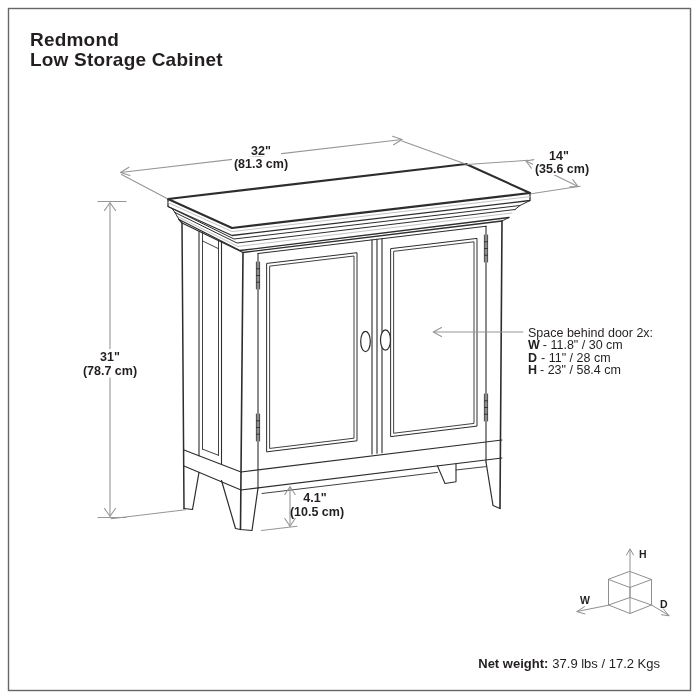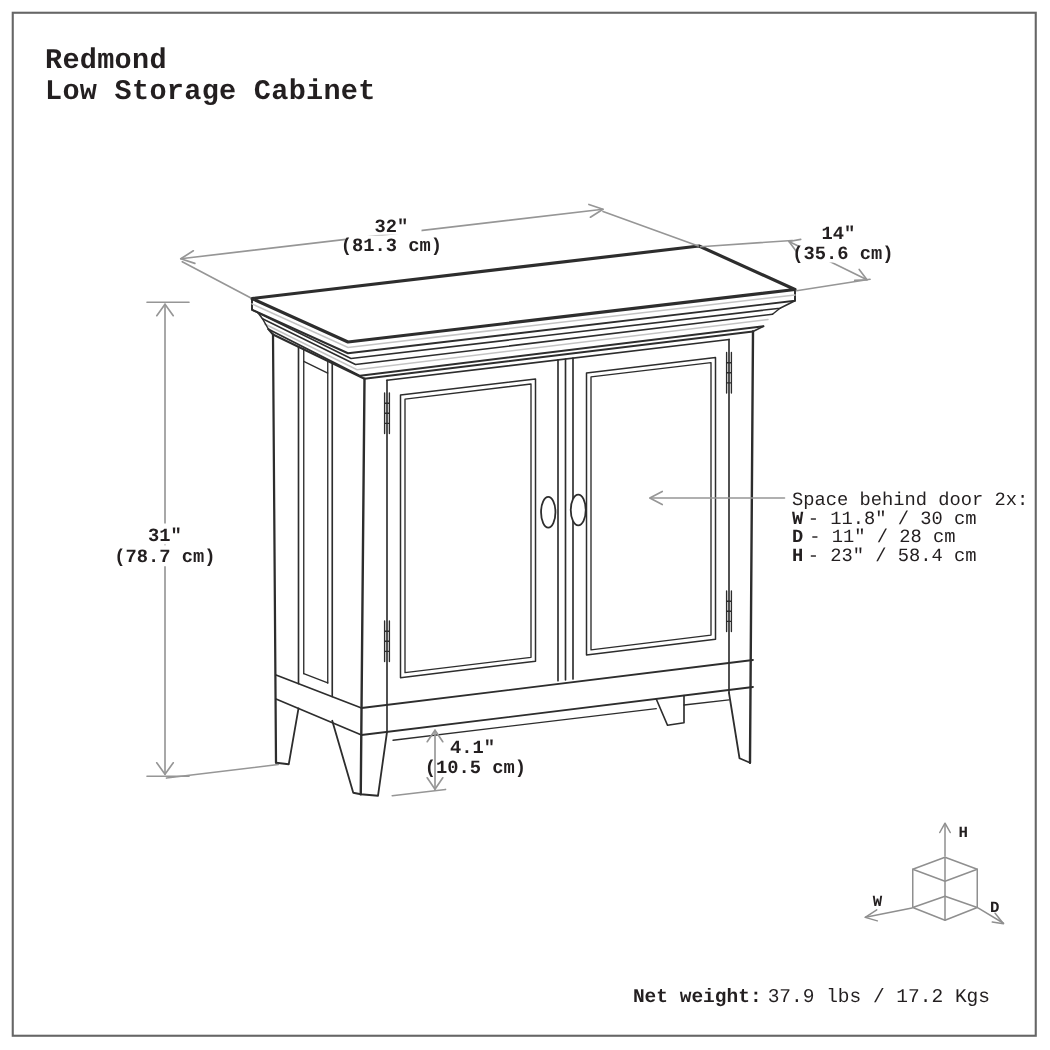--- a/index.html
+++ b/index.html
@@ -1,17 +1,17 @@
 <!DOCTYPE html>
 <html><head>
 <meta charset="utf-8">
 <style>
   html,body{margin:0;padding:0;background:#ffffff;}
   #stage{position:relative;width:700px;height:700px;background:#ffffff;overflow:hidden;
-         font-family:Liberation Mono, monospace;}
+         font-family:Liberation Sans, sans-serif;}
   svg{position:absolute;left:0;top:0;}
   text{fill:#231f20;}
   .ink{stroke:#2d2d2d;fill:none;stroke-linecap:round;stroke-linejoin:round;}
   .inkf{stroke:#2d2d2d;fill:#ffffff;stroke-linejoin:round;}
   .acc{stroke:#c4c4c4;fill:none;stroke-linecap:round;}
   .dim{stroke:#969696;fill:none;stroke-linecap:round;stroke-linejoin:round;stroke-width:1.1;}
   .cube{stroke:#8f8f8f;fill:none;stroke-linecap:round;stroke-linejoin:round;stroke-width:1;}
   .wbg{fill:#ffffff;stroke:none;}
   .t-title{font-size:19px;font-weight:bold;letter-spacing:.2px;}
   .t-dim{font-size:12.5px;font-weight:bold;}

